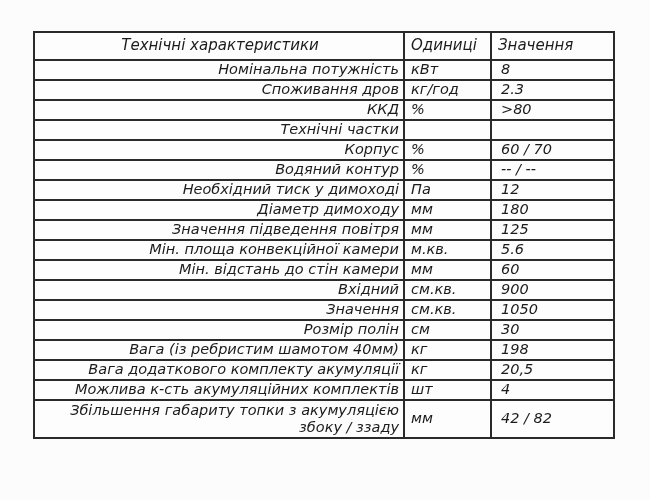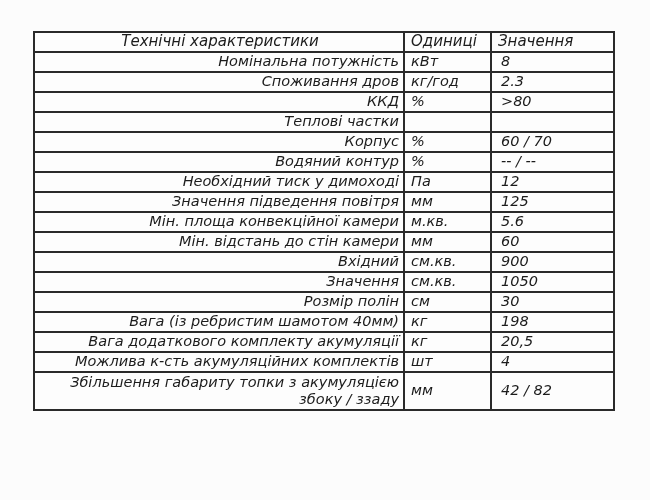--- a/index.html
+++ b/index.html
@@ -27,21 +27,21 @@
   th, td {
     border: 2px solid #2a2a2a;
     padding: 0 4px 1px 6px;
     height: 18px;
     line-height: 17px;
     font-weight: normal;
     text-align: left;
     vertical-align: middle;
   }
   thead th {
-    height: 20px;
+    height: 28px;
     font-size: 15px;
   }
   th.name-h { text-align: center; }
   td.name  { padding-left: 6px; text-align: right; }
   td.unit  { padding-left: 6px; white-space: nowrap; margin-left: 28px; }
   td.value { padding-left: 9px; white-space: nowrap; }
   tr.tall td { height: 38px; }
 </style>
 </head>
 <body>
@@ -69,38 +69,43 @@
         <td class="name">Споживання дров</td>
         <td class="unit">кг/год</td>
         <td class="value">2.3</td>
       </tr>
       <tr>
         <td class="name">ККД</td>
         <td class="unit">%</td>
         <td class="value">&gt;80</td>
       </tr>
       <tr>
-        <td class="name">Теплові частки</td>
+        <td class="name">Технічні частки</td>
         <td class="unit"></td>
         <td class="value"></td>
       </tr>
       <tr>
         <td class="name">Корпус</td>
         <td class="unit">%</td>
         <td class="value">60 / 70</td>
       </tr>
       <tr>
         <td class="name">Водяний контур</td>
         <td class="unit">%</td>
         <td class="value">-- / --</td>
       </tr>
       <tr>
         <td class="name">Необхідний тиск у димоході</td>
         <td class="unit">Па</td>
         <td class="value">12</td>
+      </tr>
+      <tr>
+        <td class="name">Діаметр димоходу</td>
+        <td class="unit">мм</td>
+        <td class="value">180</td>
       </tr>
       <tr>
         <td class="name">Значення підведення повітря</td>
         <td class="unit">мм</td>
         <td class="value">125</td>
       </tr>
       <tr>
         <td class="name">Мін. площа конвекційної камери</td>
         <td class="unit">м.кв.</td>
         <td class="value">5.6</td>

